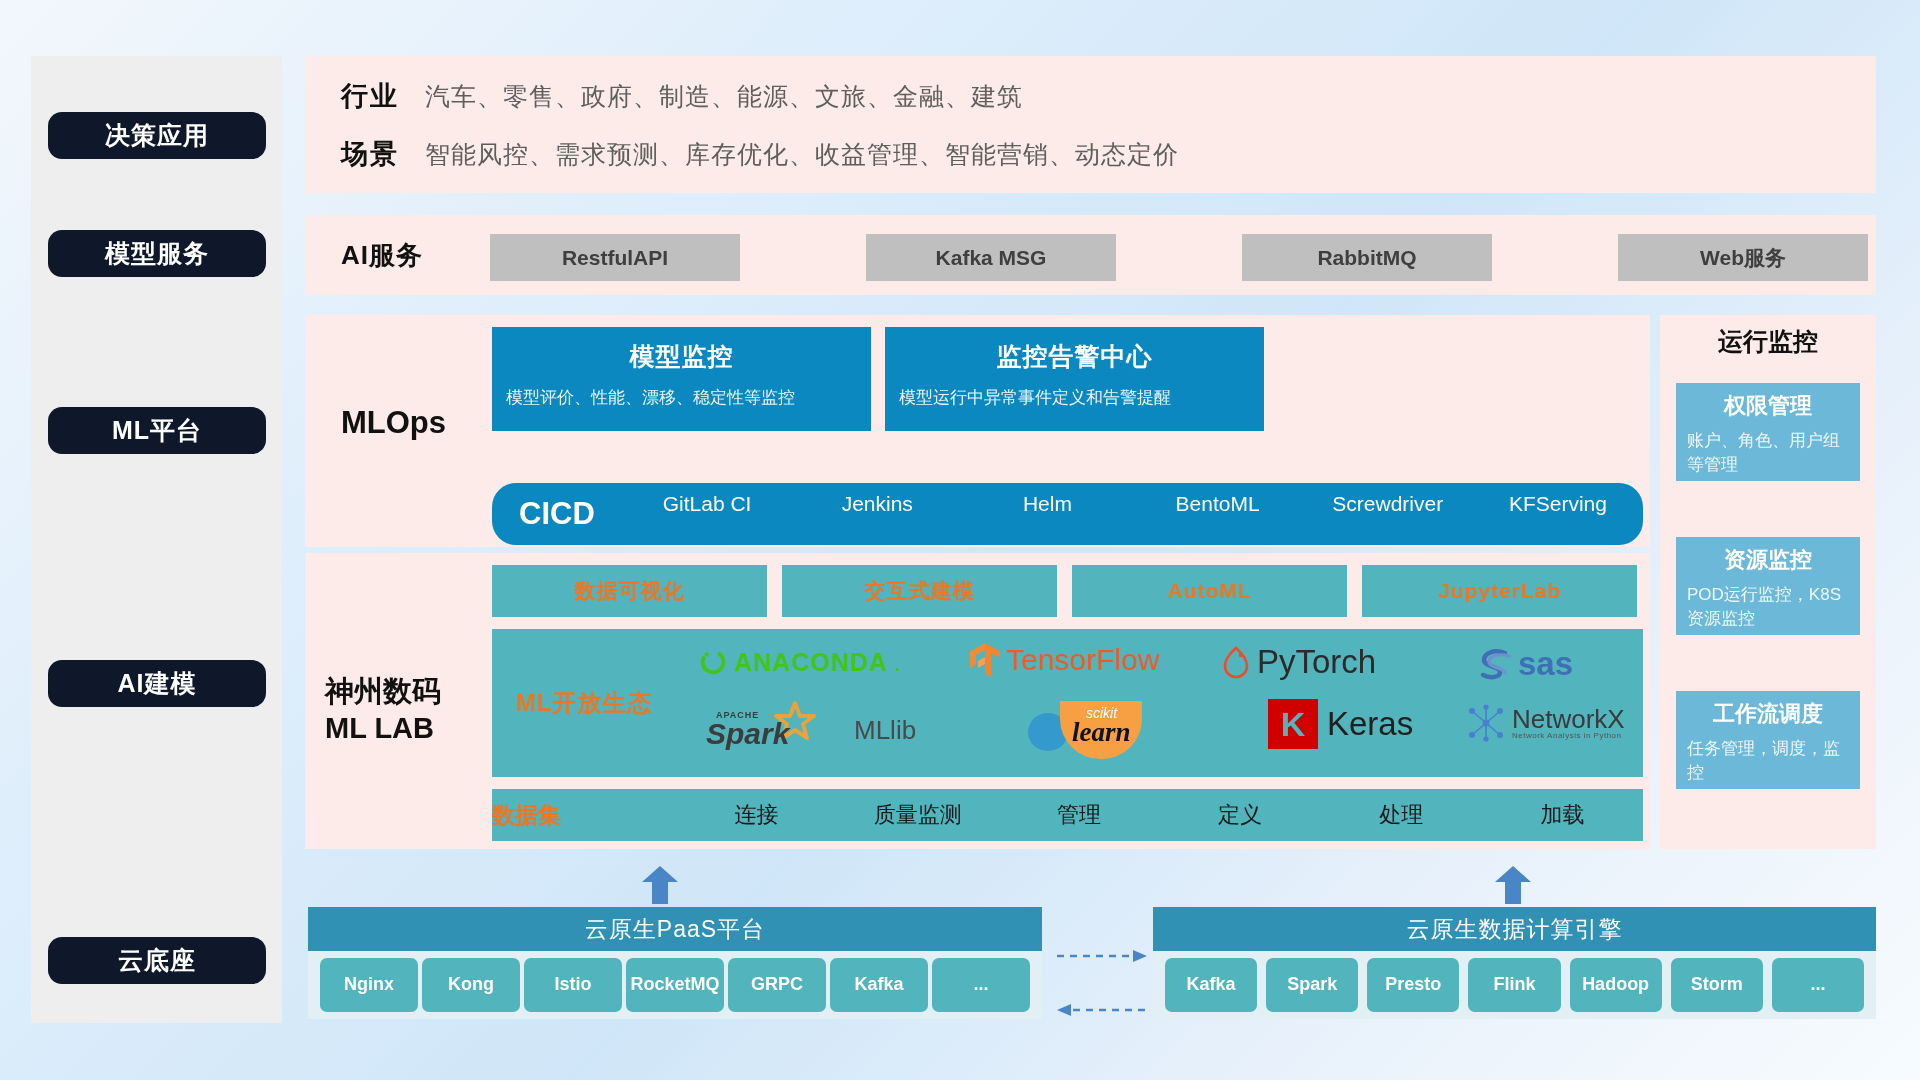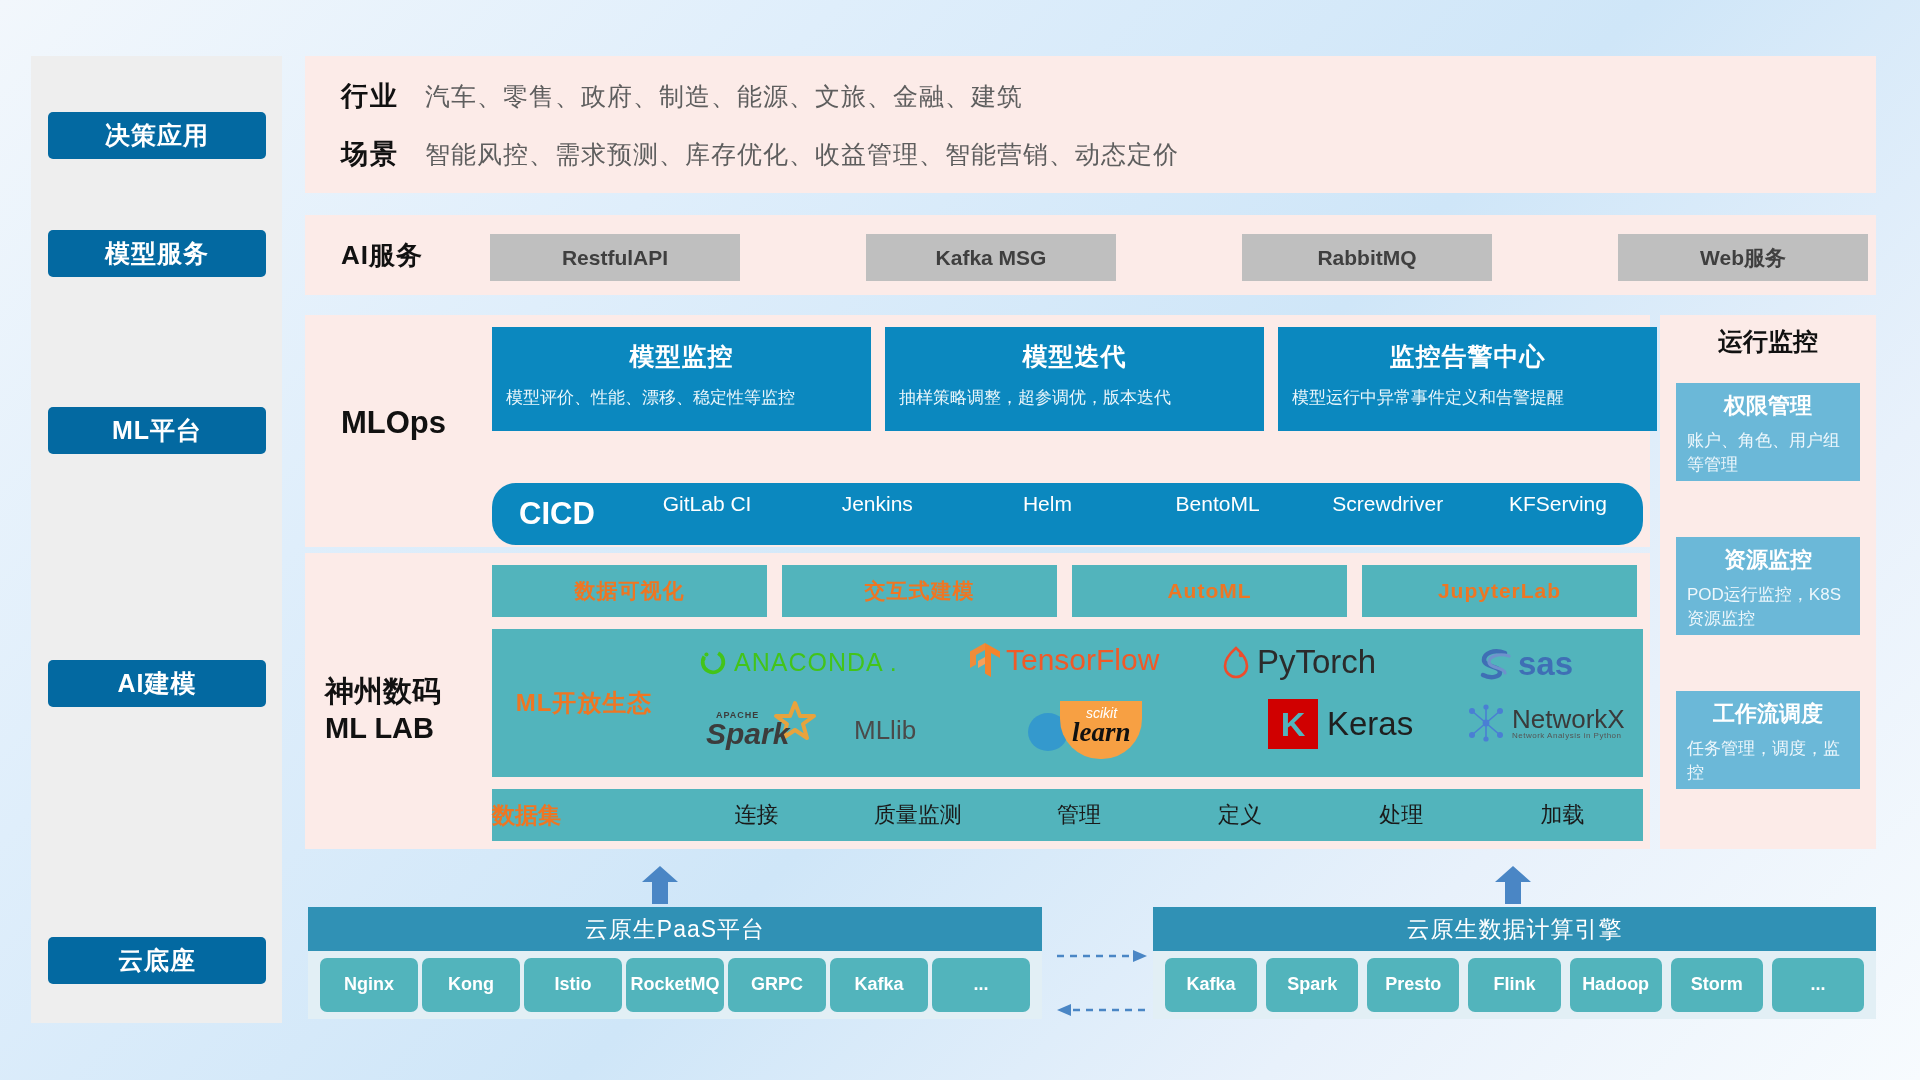--- a/index.html
+++ b/index.html
@@ -11,21 +11,21 @@
   }
   .canvas { position:absolute; inset:0; }
 
   
   .left-rail {
     position:absolute; left:31px; top:56px; width:251px; height:967px;
     background:#eeeeee;
   }
   .layer-chip {
     position:absolute; left:48px; width:218px; height:47px;
-    background:#0369a1; border-radius:5px;
+    background:#0f172a; border-radius:14px;
     color:#fff; font-size:25px; font-weight:bold;
     display:flex; align-items:center; justify-content:center;
     letter-spacing:1px;
   }
   .chip-1 { top:112px; }
   .chip-2 { top:230px; }
   .chip-3 { top:407px; }
   .chip-4 { top:660px; }
   .chip-5 { left:48px; top:937px; }
 
@@ -205,24 +205,20 @@
     <div class="svc-pill">RabbitMQ</div>
     <div class="svc-pill">Web服务</div>
   </div>
 
   <div class="band band-mlops"></div>
   <div class="mlops-label">MLOps</div>
   <div class="mlops-cards">
     <div class="mlops-card">
       <div class="t">模型监控</div>
       <div class="d">模型评价、性能、漂移、稳定性等监控</div>
-    </div>
-    <div class="mlops-card">
-      <div class="t">模型迭代</div>
-      <div class="d">抽样策略调整，超参调优，版本迭代</div>
     </div>
     <div class="mlops-card">
       <div class="t">监控告警中心</div>
       <div class="d">模型运行中异常事件定义和告警提醒</div>
     </div>
   </div>
   <div class="cicd-bar">
     <div class="cicd-title">CICD</div>
     <div class="cicd-items">
       <div class="ci">GitLab CI</div>
@@ -249,21 +245,21 @@
   <div class="eco-box">
     <div class="eco-title">ML开放生态</div>
     <div class="eco-logos">
 
       <div class="logo-item" style="left:22px; top:18px; display:flex; align-items:center; gap:6px;">
         <svg width="30" height="30" viewBox="0 0 32 32">
           <circle cx="16" cy="16" r="11" fill="none" stroke="#43c419" stroke-width="4" stroke-dasharray="52 18" transform="rotate(-60 16 16)"></circle>
           <circle cx="9" cy="8" r="2.2" fill="#43c419"></circle>
           <circle cx="6" cy="13" r="1.8" fill="#43c419"></circle>
         </svg>
-        <span style="font-size:25px; color:#43c419; letter-spacing:1px; font-family:'Liberation Sans',sans-serif;">ANACONDA</span>
+        <span style="font-size:25px; color:#43c419; letter-spacing:1px; font-family:'Liberation Sans',sans-serif;font-weight:bold;">ANACONDA</span>
         <span style="color:#43c419; font-size:25px;">.</span>
       </div>
 
       <div class="logo-item" style="left:30px; top:75px; display:flex; align-items:center; gap:8px;">
         <div style="position:relative; width:118px; height:52px;">
           <svg width="46" height="44" viewBox="0 0 46 44" style="position:absolute; left:66px; top:-4px;">
             <path d="M23 3 L28 16 L42 16 L31 24 L35 38 L23 30 L11 38 L15 24 L4 16 L18 16 Z" fill="none" stroke="#e8a33d" stroke-width="4" stroke-linejoin="round"></path>
           </svg>
           <div style="position:absolute; left:10px; top:6px; font-size:9px; font-weight:bold; color:#3c3c3c; letter-spacing:1px;">APACHE</div>
           <div style="position:absolute; left:0px; top:13px; font-size:30px; font-weight:bold; font-style:italic; color:#3c3c3c; font-family:'Liberation Sans',sans-serif;">Spark</div>

